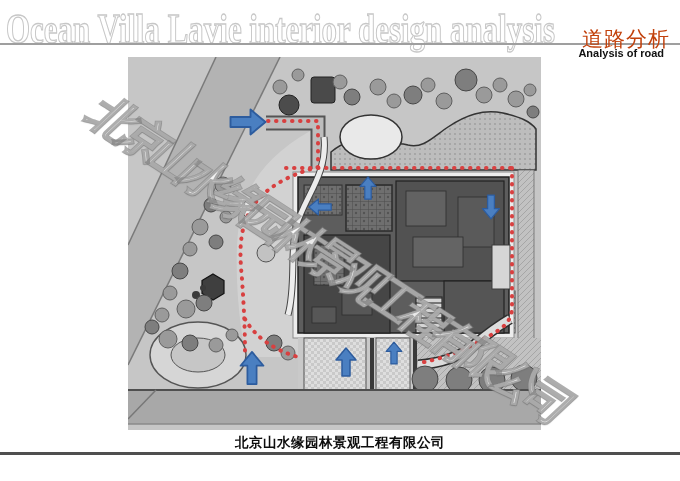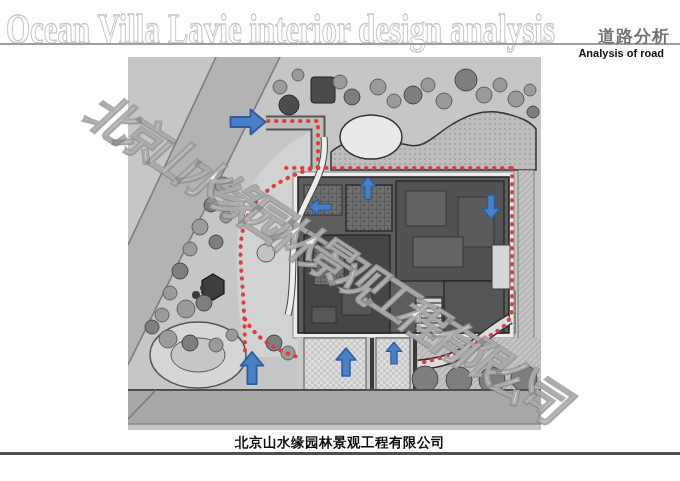--- a/index.html
+++ b/index.html
@@ -9,22 +9,22 @@
   
   .main-title{
     position:absolute;left:6px;top:4px;white-space:nowrap;
     font-family:"Liberation Serif",serif;font-weight:bold;font-size:43px;
     color:#ffffff;-webkit-text-stroke:1.3px #c7c7c7;
     transform:scaleX(.72);transform-origin:0 50%;letter-spacing:0px;
   }
   .rule-top{position:absolute;left:0;right:0;top:43px;height:2px;background:var(--line-light,#9f9f9f);}
   .cn-label{
     position:absolute;right:10px;top:25px;
-    font-family:"Liberation Serif","DejaVu Sans",serif;font-weight:bold;
-    font-size:17px;color:#737373;letter-spacing:1px;white-space:nowrap;
+    font-family:"Liberation Serif","DejaVu Sans",serif;font-weight:normal;
+    font-size:21px;color:#c2410c;letter-spacing:1px;white-space:nowrap;
   }
   .en-label{
     position:absolute;right:16px;top:47px;
     font-size:11px;color:#111;font-weight:bold;white-space:nowrap;
   }
 
   
   .plan-wrap{position:absolute;left:128px;top:57px;width:413px;height:373px;}
   .plan-wrap svg{display:block;}
 

